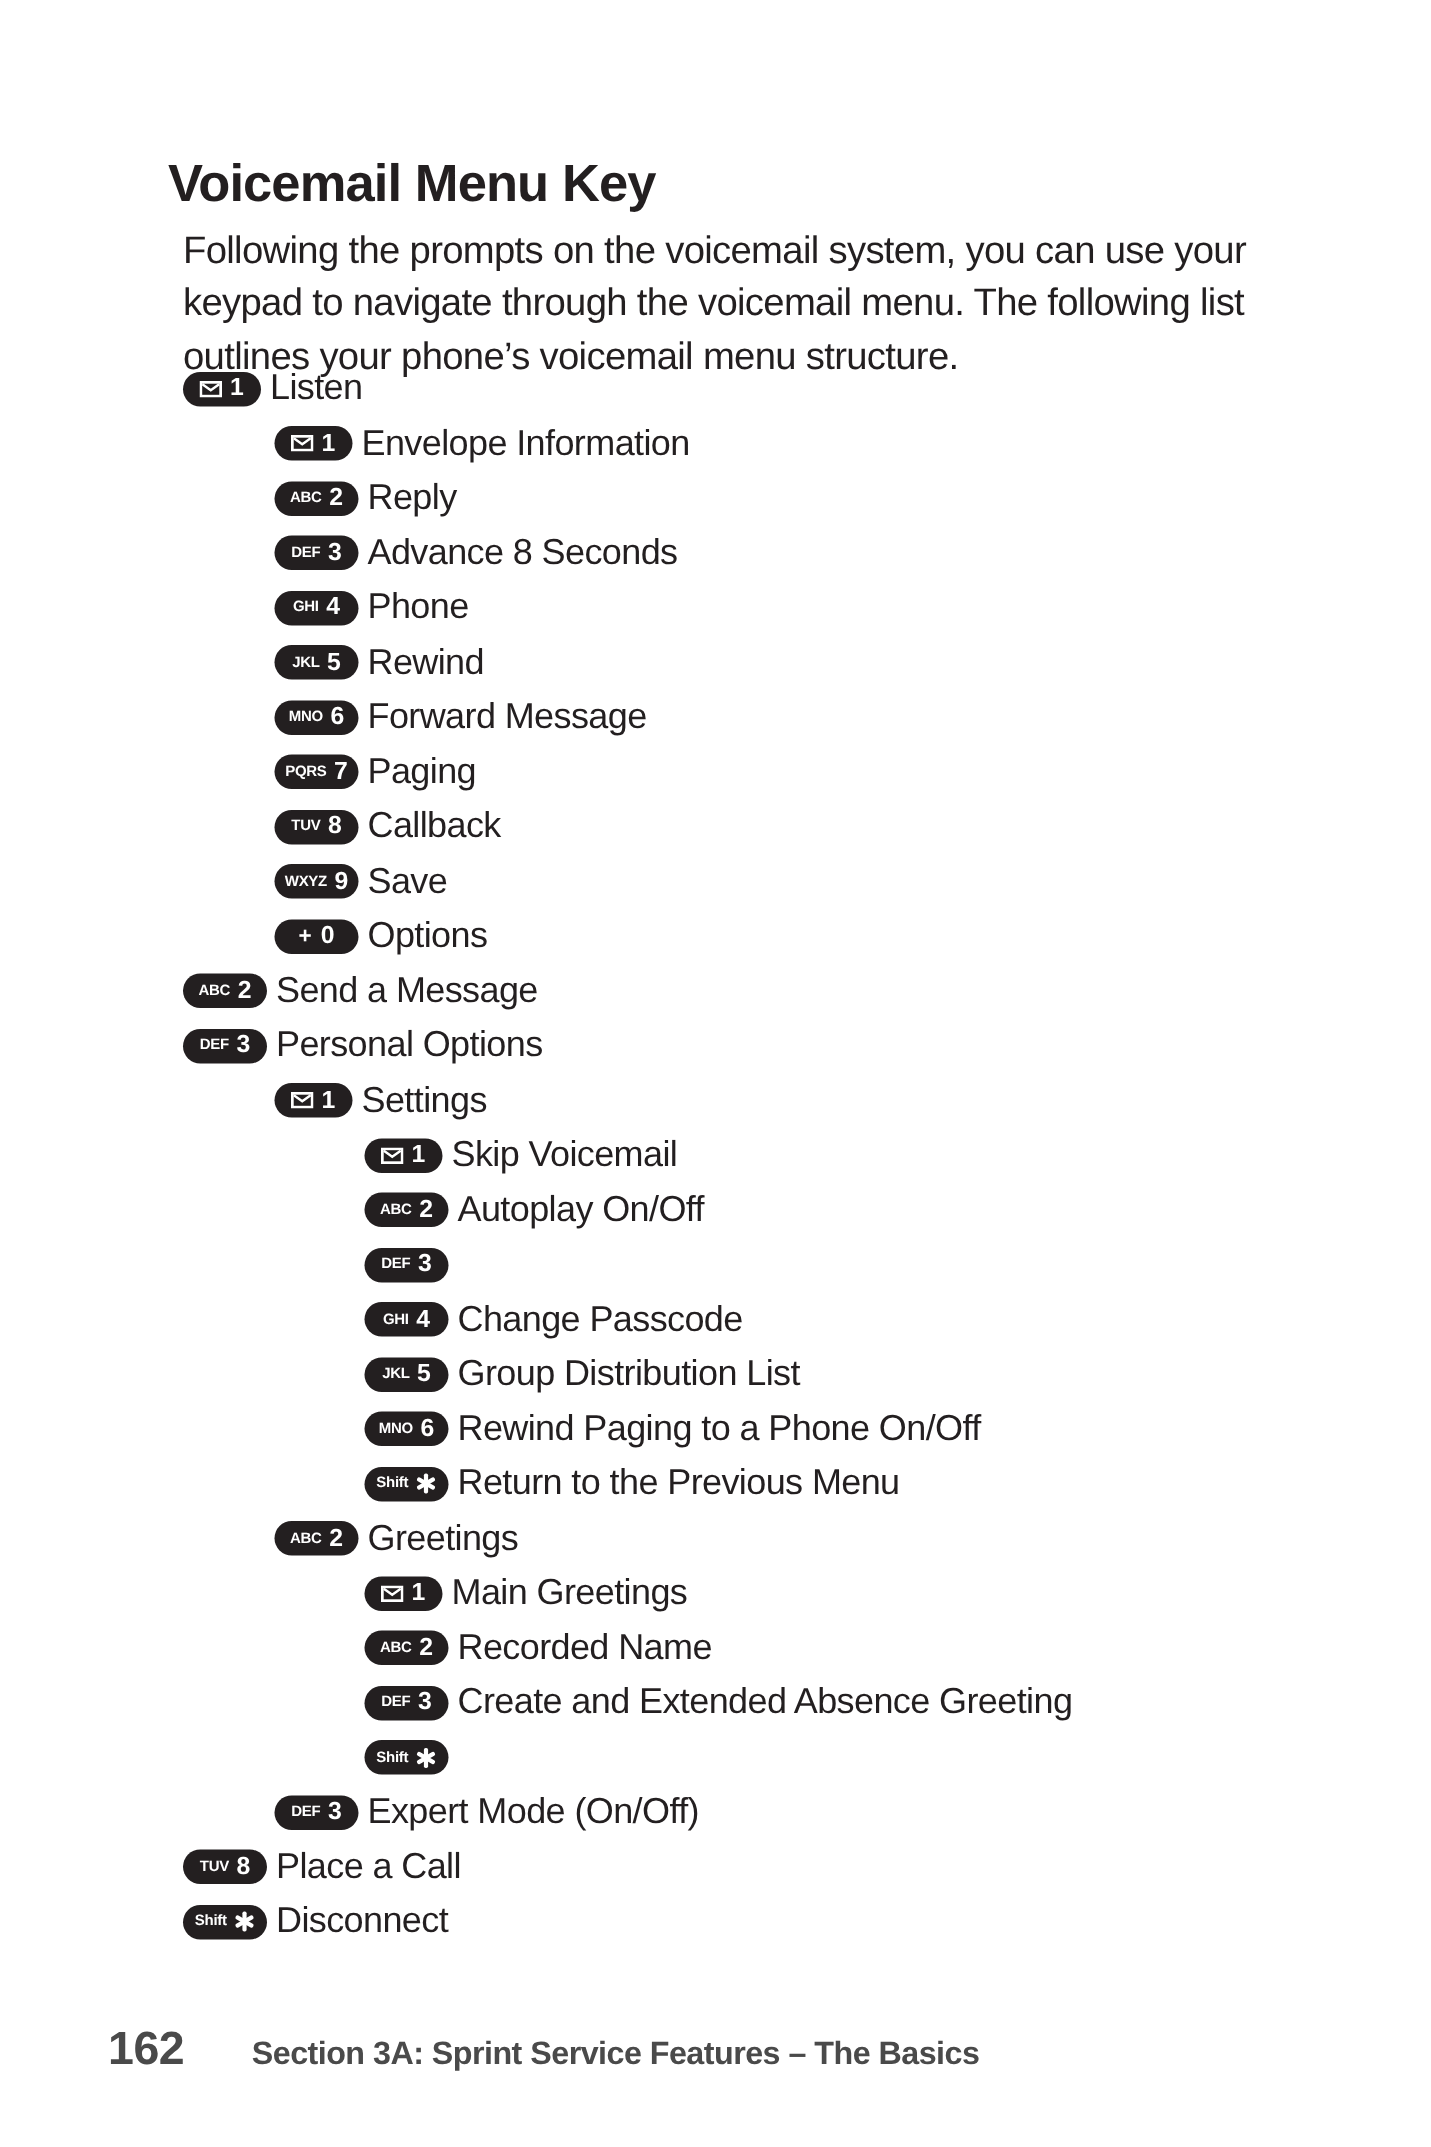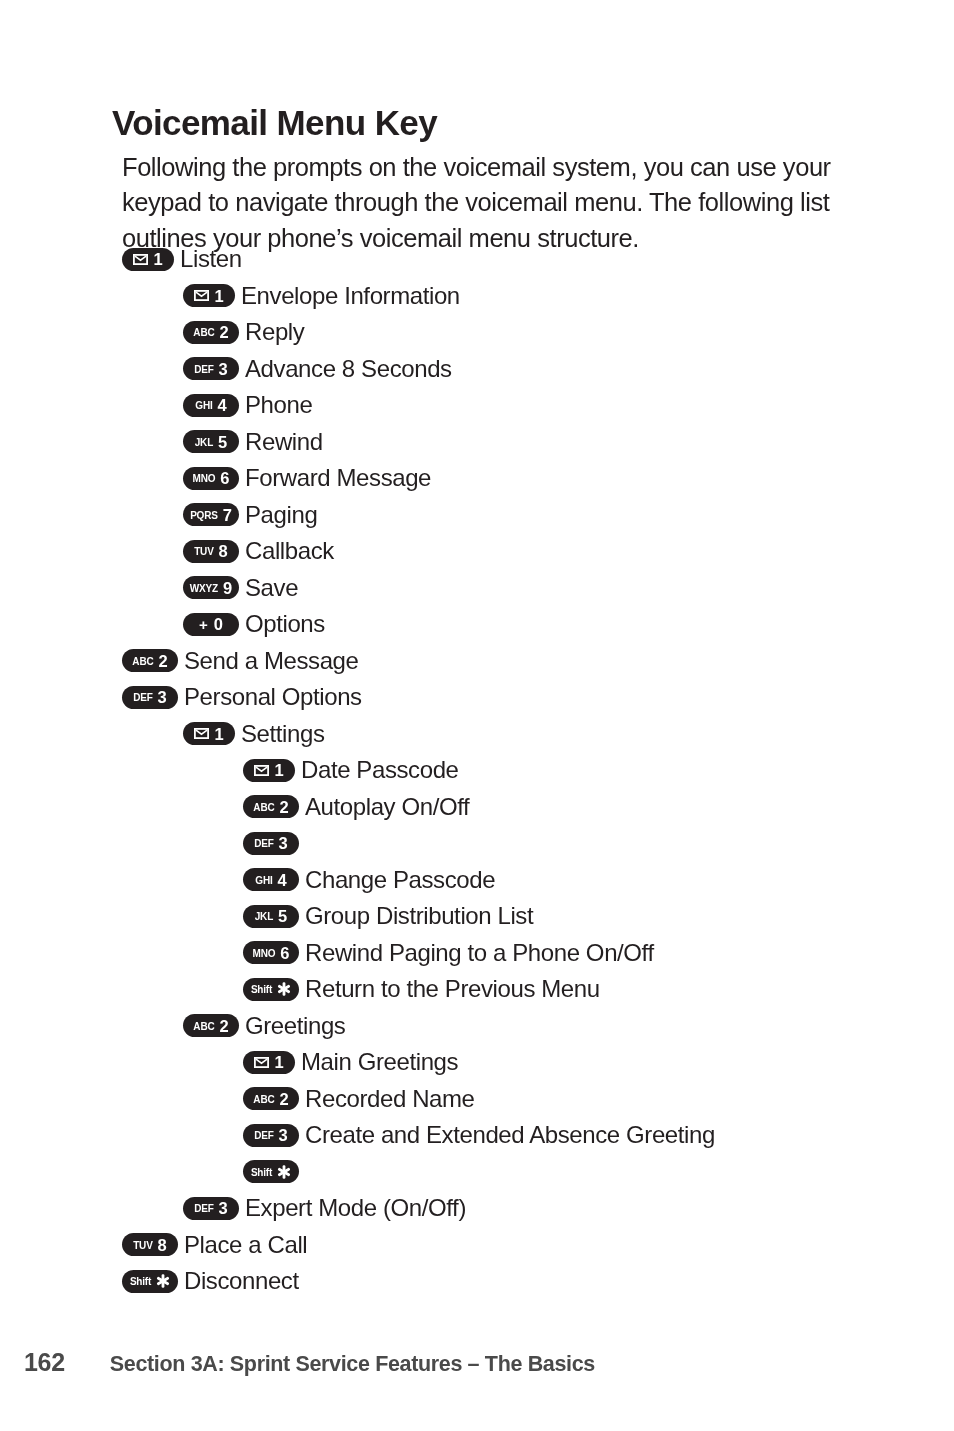--- a/index.html
+++ b/index.html
@@ -135,22 +135,22 @@
   
   #footer {
     position: absolute;
     left: 0;
     top: 1348px;
     width: 954px;
     display: flex;
     align-items: baseline;
   }
   #footer-page-number {
-    margin-left: 24px;
-    font-size: 25px;
+    margin-left: 72px;
+    font-size: 31px;
     font-weight: bold;
     color: #4a4a4a;
     letter-spacing: -0.3px;
   }
   #footer-section-title {
     margin-left: 45px;
     font-size: 21.5px;
     font-weight: bold;
     color: #4a4a4a;
     letter-spacing: -0.35px;
@@ -283,21 +283,21 @@
       <div class="menu-row lvl3">
         <span class="keycap narrow">
           <span class="env-icon">
             <svg viewBox="0 0 15 11" width="15" height="11">
               <rect x="0.9" y="0.9" width="13.2" height="9.2" fill="none" stroke="#ffffff" stroke-width="1.8"></rect>
               <path d="M1.9 2.2 L7.5 6.2 L13.1 2.2" fill="none" stroke="#ffffff" stroke-width="1.6"></path>
             </svg>
           </span>
           <span class="kc-num">1</span>
         </span>
-        <span class="menu-label">Date Passcode</span>
+        <span class="menu-label">Skip Voicemail</span>
       </div>
       <div class="menu-row lvl3">
         <span class="keycap">
           <span class="kc-sub">ABC</span>
           <span class="kc-num">2</span>
         </span>
         <span class="menu-label">Autoplay On/Off</span>
       </div>
       <div class="menu-row lvl3">
         <span class="keycap">

